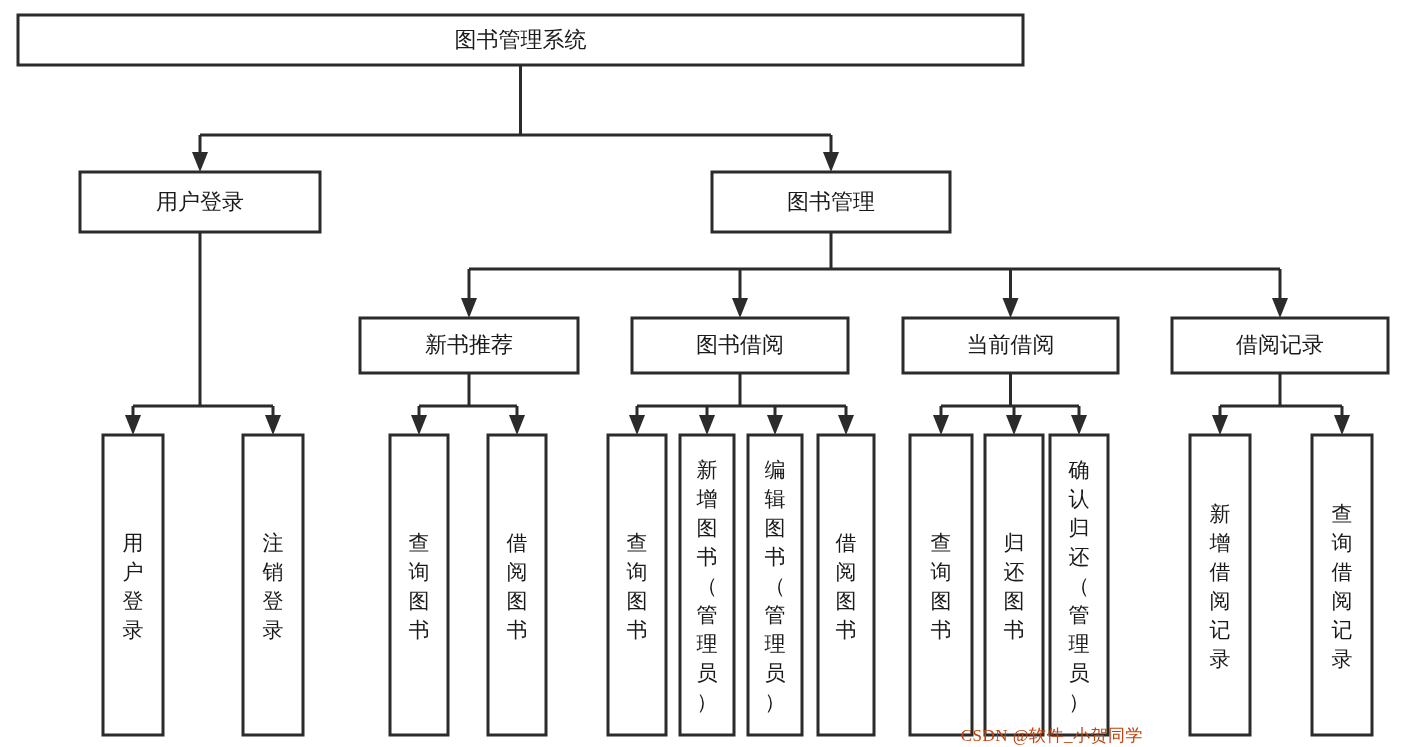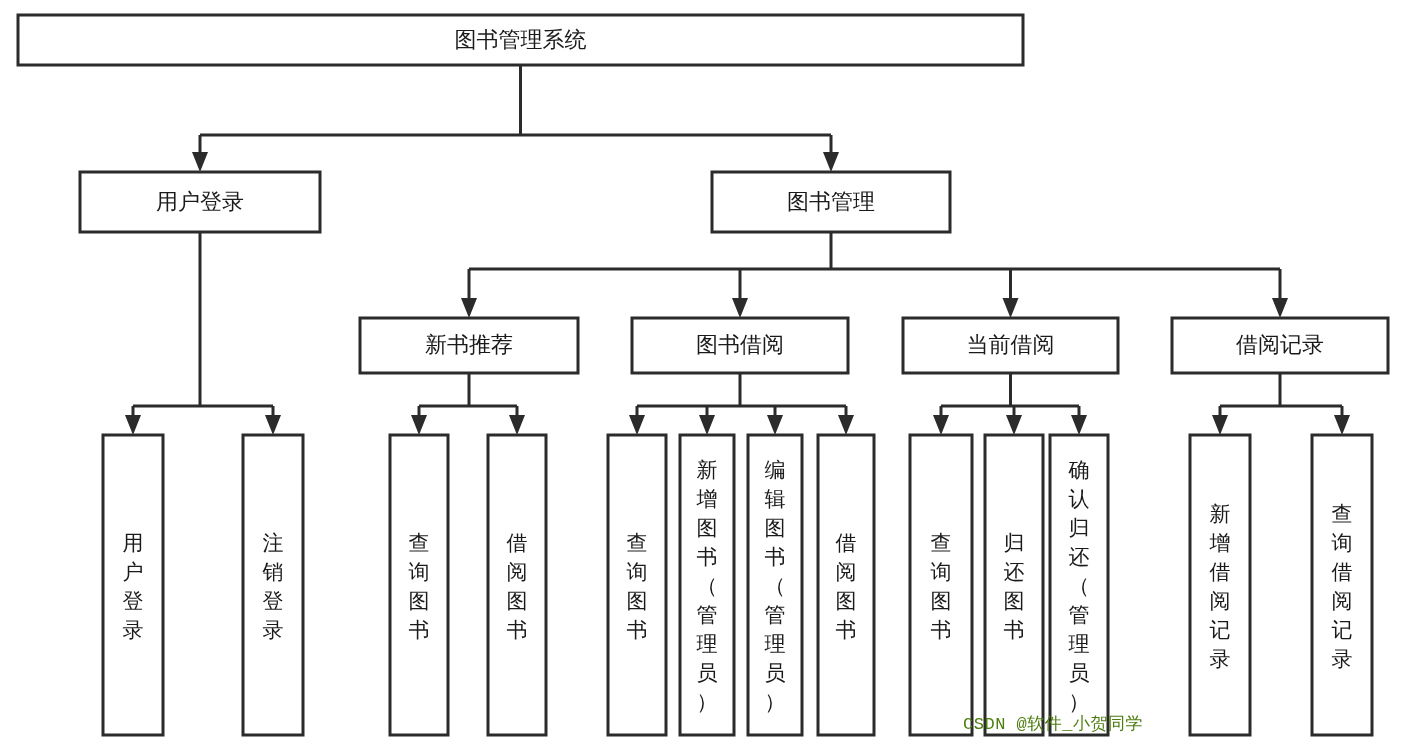--- a/index.html
+++ b/index.html
@@ -49,24 +49,24 @@
   }
   .node-label-vertical {
     font-family: "Liberation Sans", "DejaVu Sans", sans-serif;
     font-size: 21px;
     fill: #1a1a1a;
     text-anchor: middle;
   }
   .watermark {
     position: absolute;
     right: 10px;
-    bottom: 12px;
-    font-family: Liberation Mono, monospace;
+    bottom: 0;
+    font-family: Liberation Serif, serif;
     font-size: 17px;
-    color: #4d7c0f;
+    color: #c2410c;
     letter-spacing: 0.5px;
     white-space: nowrap;
     user-select: none;
   }
 </style>
 </head>
 <body>
 
 <div id="diagram-root">
 

